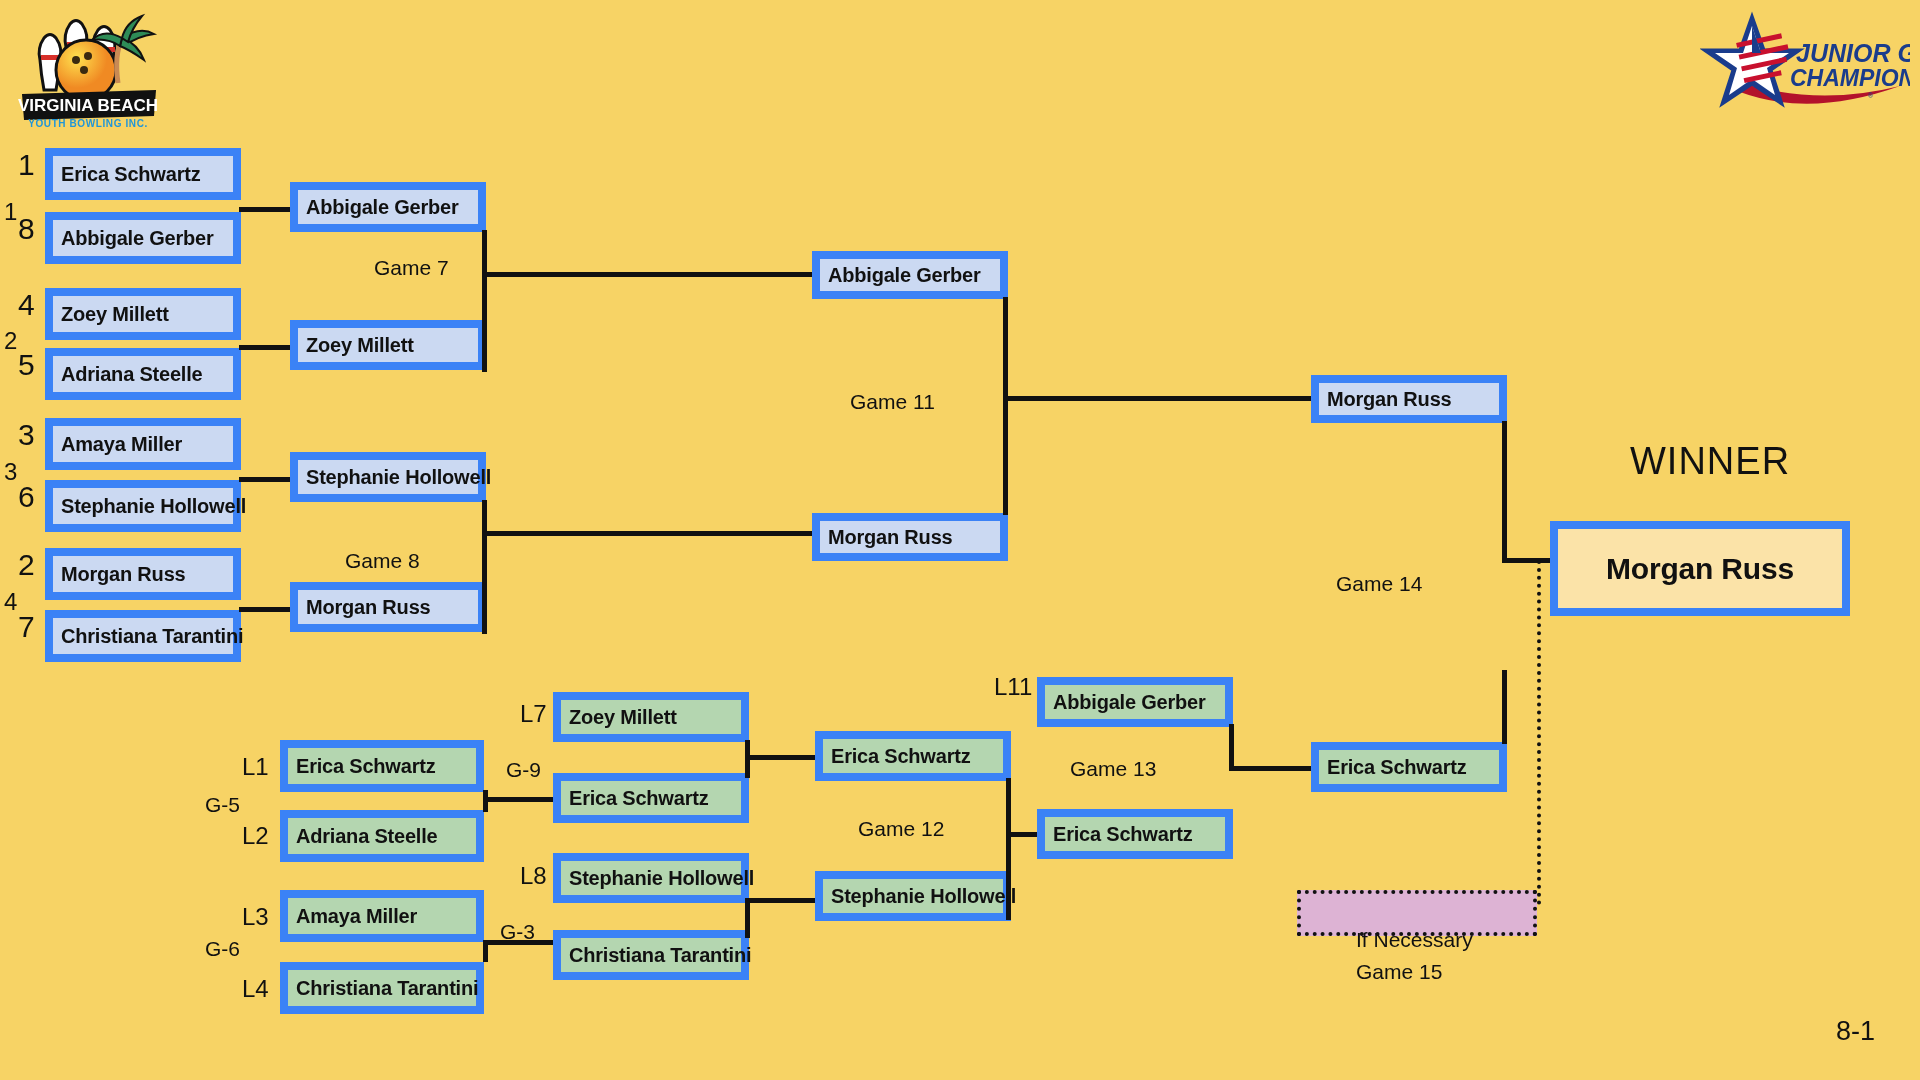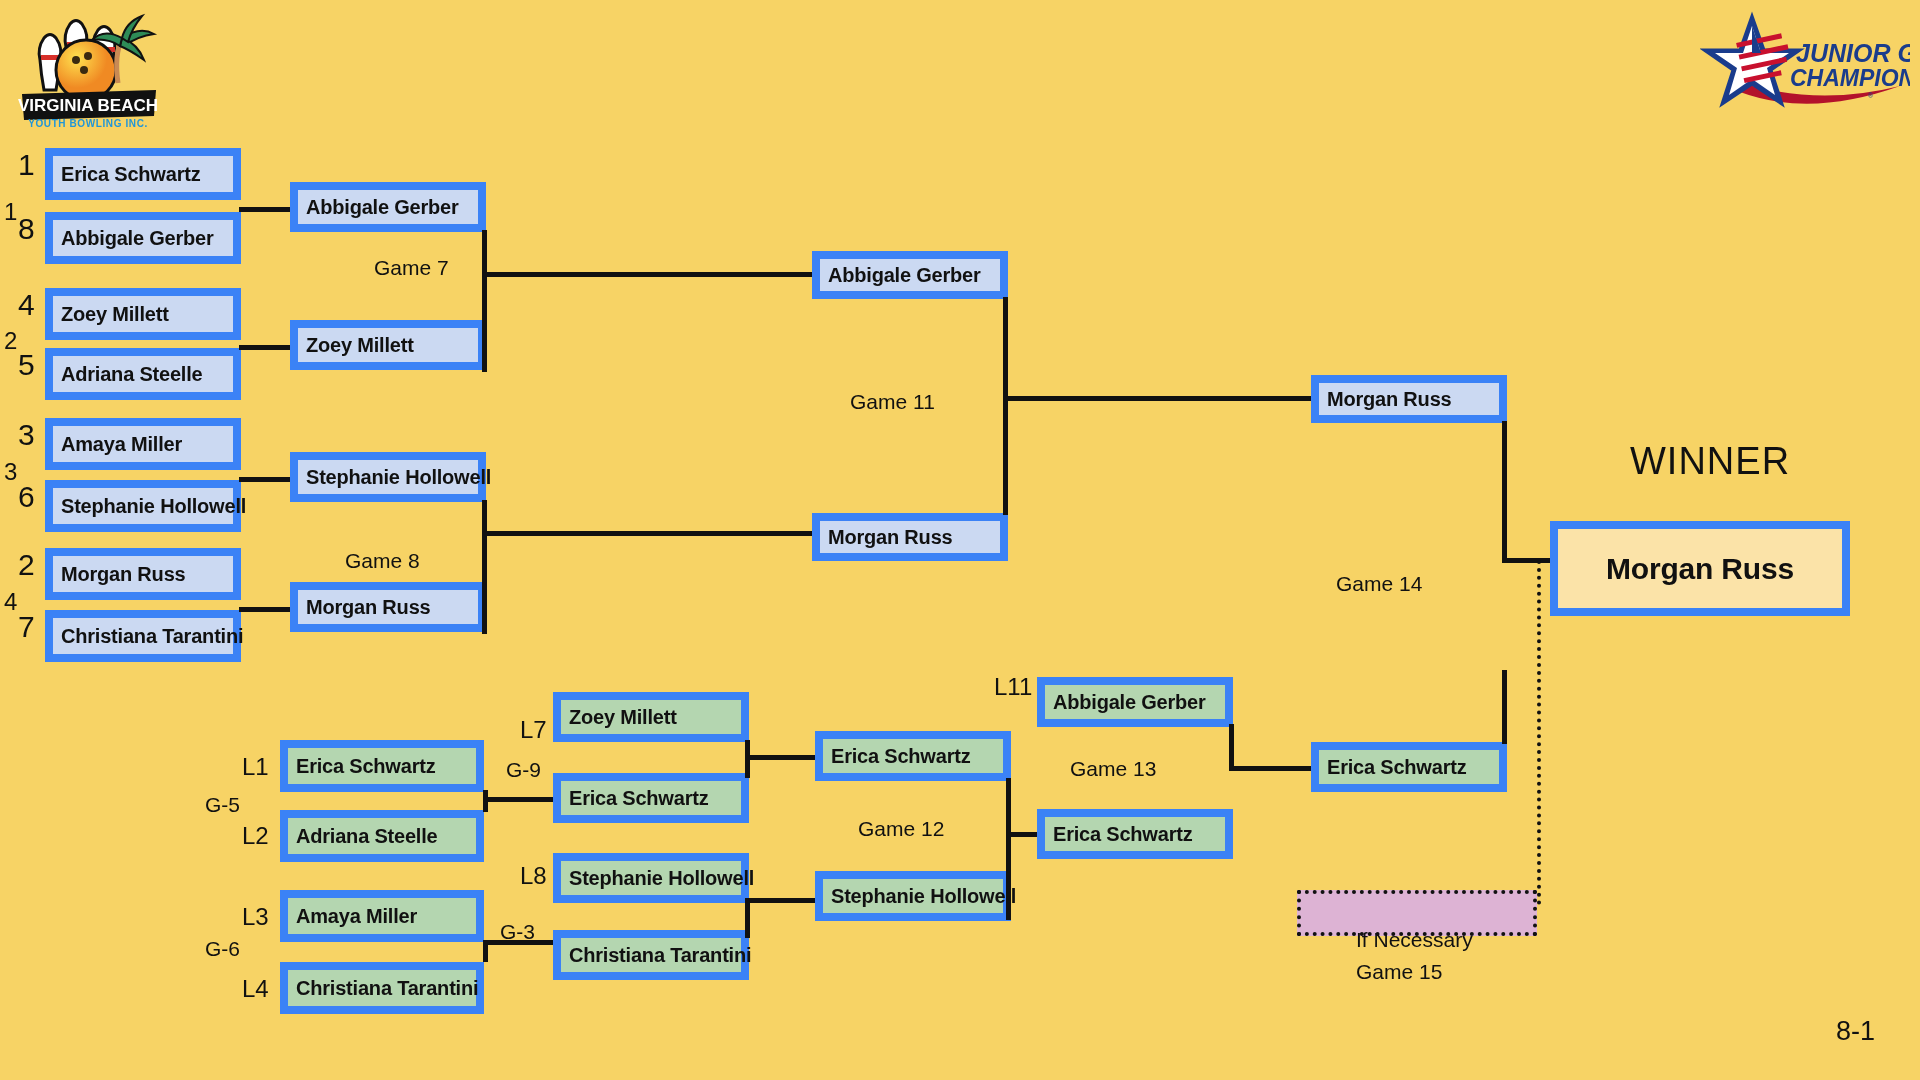--- a/index.html
+++ b/index.html
@@ -215,21 +215,21 @@
   <div class="box green" style="left:280px;top:890px;width:204px;height:52px;">Amaya Miller</div>
   <div class="lbl glbl" style="left:205px;top:937px;">G-6</div>
   <div class="lbl llbl" style="left:242px;top:975px;">L4</div>
   <div class="box green" style="left:280px;top:962px;width:204px;height:52px;">Christiana Tarantini</div>
 
   <div class="ln lnv" style="left:483px;top:790px;height:22px;"></div>
   <div class="ln lnh" style="left:483px;top:797px;width:72px;"></div>
   <div class="ln lnv" style="left:483px;top:940px;height:22px;"></div>
   <div class="ln lnh" style="left:483px;top:940px;width:72px;"></div>
 
-  <div class="lbl llbl" style="left:520px;top:716px;">L7</div>
+  <div class="lbl llbl" style="left:520px;top:700px;">L7</div>
   <div class="box green" style="left:553px;top:692px;width:196px;height:50px;">Zoey Millett</div>
   <div class="lbl glbl" style="left:506px;top:758px;">G-9</div>
   <div class="box green" style="left:553px;top:773px;width:196px;height:50px;">Erica Schwartz</div>
 
   <div class="lbl llbl" style="left:520px;top:862px;">L8</div>
   <div class="box green" style="left:553px;top:853px;width:196px;height:50px;">Stephanie Hollowell</div>
   <div class="lbl glbl" style="left:500px;top:920px;">G-3</div>
   <div class="box green" style="left:553px;top:930px;width:196px;height:50px;">Christiana Tarantini</div>
 
   <div class="ln lnv" style="left:745px;top:740px;height:38px;"></div>

